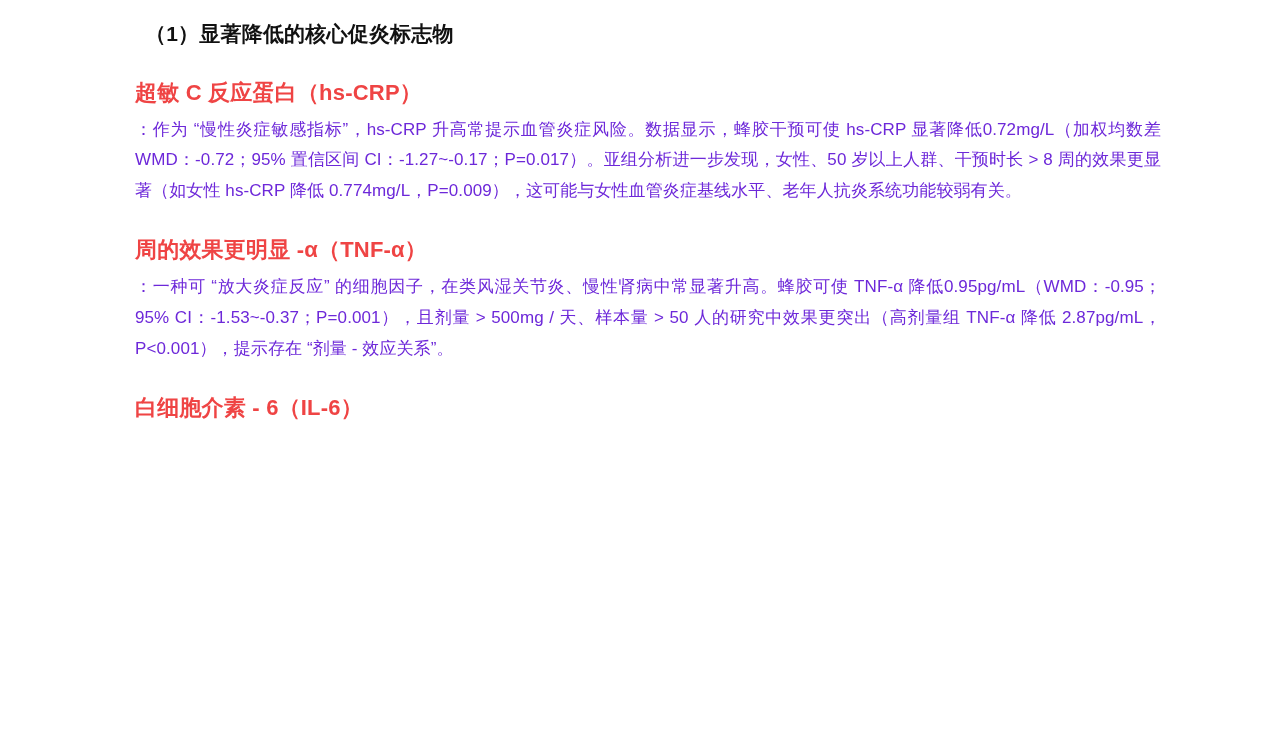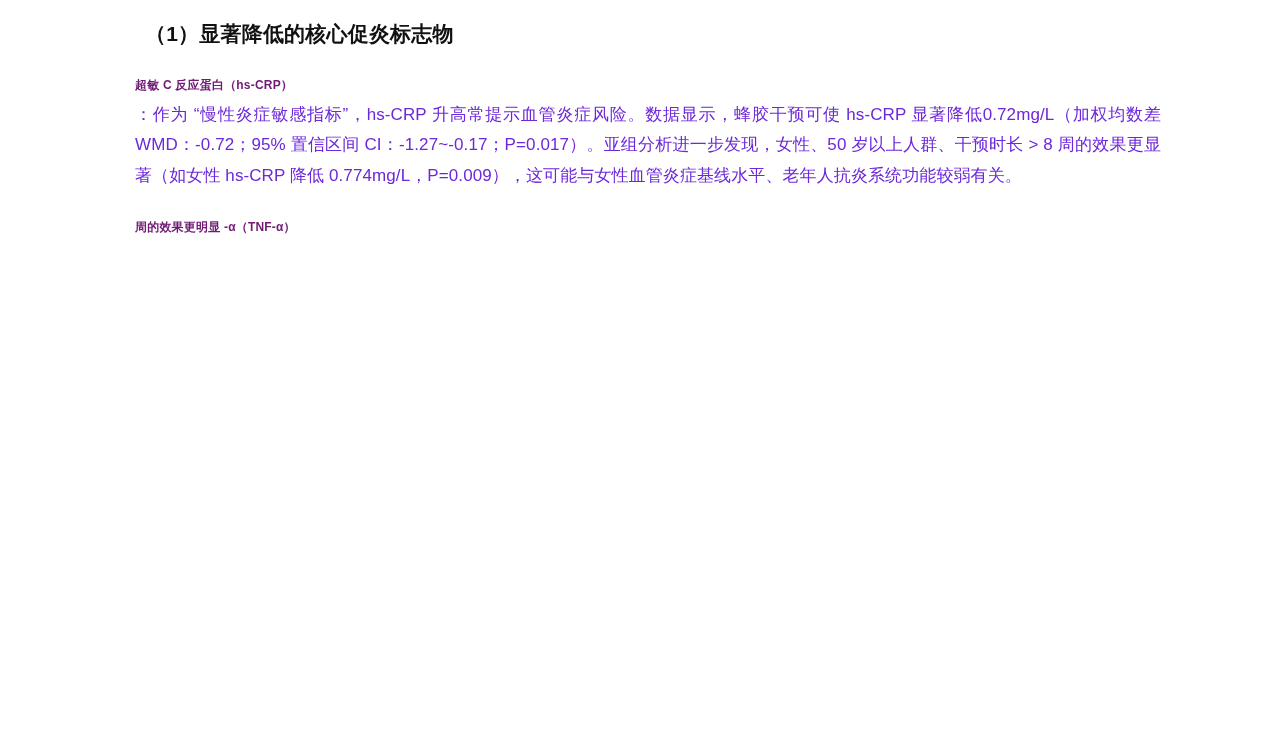--- a/index.html
+++ b/index.html
@@ -24,25 +24,25 @@
     font-weight: bold;
     line-height: 1.5;
     margin: 8px 0 26px 10px;
     letter-spacing: 0.2px;
     color: #111111;
   }
   .section {
     margin-bottom: 26px;
   }
   .section-heading {
-    font-size: 12px;
+    font-size: 22px;
     font-weight: bold;
     line-height: 1.5;
     margin: 0 0 6px 0;
-    color: #701a75;
+    color: #ef4444;
     letter-spacing: 0.2px;
   }
   .section-body {
     font-size: 17px;
     line-height: 1.82;
     margin: 0;
     color: #6d28d9;
     text-align: justify;
     text-justify: inter-character;
     letter-spacing: 0.1px;
@@ -55,18 +55,20 @@
 
   <h1 class="doc-title">（1）显著降低的核心促炎标志物</h1>
 
   <div class="section">
     <h2 class="section-heading">超敏 C 反应蛋白（hs-CRP）</h2>
     <p class="section-body">：作为 “慢性炎症敏感指标”，hs-CRP 升高常提示血管炎症风险。数据显示，蜂胶干预可使 hs-CRP 显著降低0.72mg/L（加权均数差 WMD：-0.72；95% 置信区间 CI：-1.27~-0.17；P=0.017）。亚组分析进一步发现，女性、50 岁以上人群、干预时长 &gt; 8 周的效果更显著（如女性 hs-CRP 降低 0.774mg/L，P=0.009），这可能与女性血管炎症基线水平、老年人抗炎系统功能较弱有关。</p>
   </div>
 
   <div class="section">
     <h2 class="section-heading">周的效果更明显 -α（TNF-α）</h2>
+    <p class="section-body">：一种可 “放大炎症反应” 的细胞因子，在类风湿关节炎、慢性肾病中常显著升高。蜂胶可使 TNF-α 降低0.95pg/mL（WMD：-0.95；95% CI：-1.53~-0.37；P=0.001），且剂量 &gt; 500mg / 天、样本量 &gt; 50 人的研究中效果更突出（高剂量组 TNF-α 降低 2.87pg/mL，P&lt;0.001），提示存在 “剂量 - 效应关系”。</p>
   </div>
 
   <div class="section">
+    <h2 class="section-heading">白细胞介素 - 6（IL-6）</h2>
   </div>
 
 </div>
 
 </body></html>

